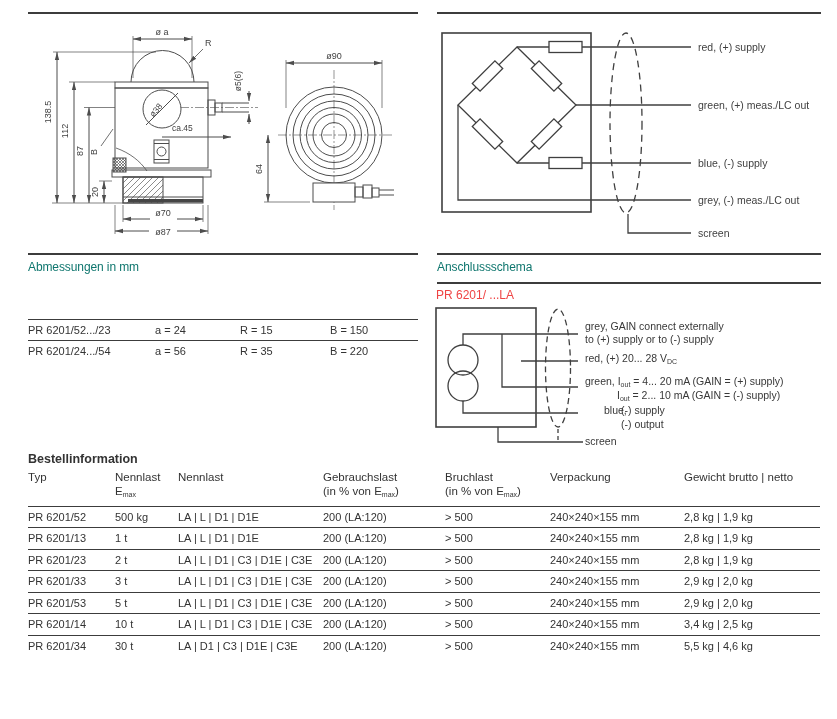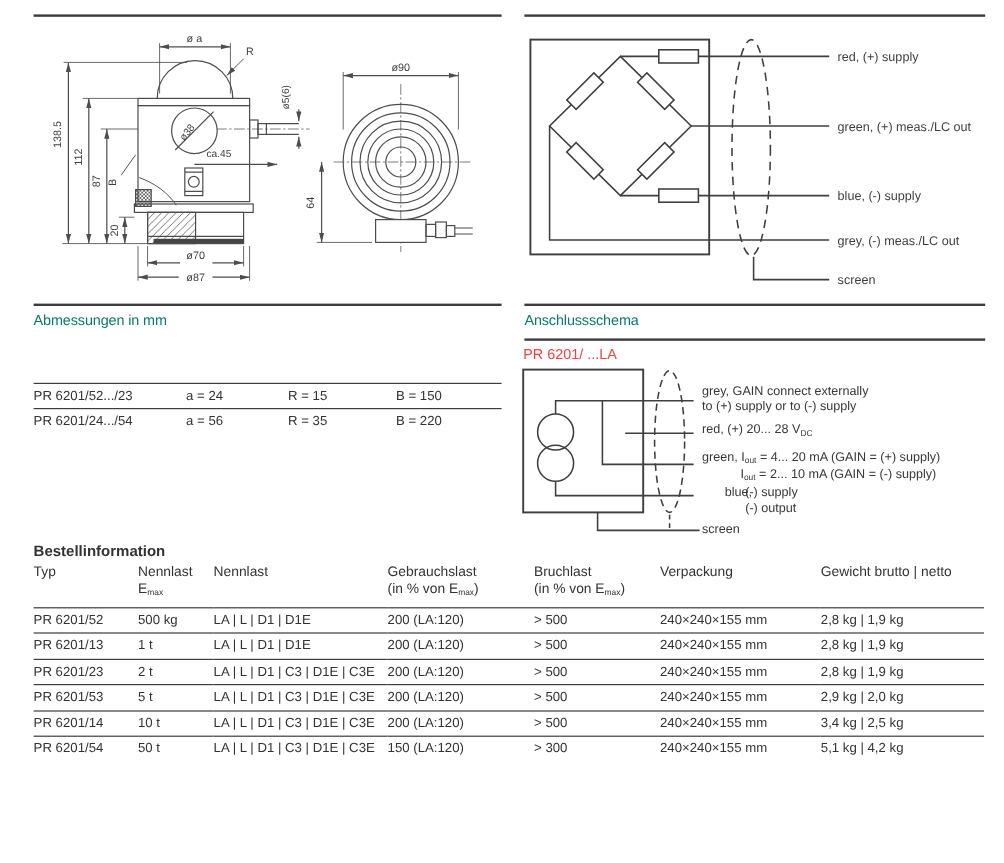--- a/index.html
+++ b/index.html
@@ -280,40 +280,49 @@
       <tr>
         <td>PR 6201/23</td>
         <td>2 t</td>
         <td>LA | L | D1 | C3 | D1E | C3E</td>
         <td>200 (LA:120)</td>
         <td>&gt; 500</td>
         <td>240×240×155 mm</td>
         <td>2,8 kg | 1,9 kg</td>
       </tr>
       <tr>
+        <td>PR 6201/33</td>
+        <td>3 t</td>
+        <td>LA | L | D1 | C3 | D1E | C3E</td>
+        <td>200 (LA:120)</td>
+        <td>&gt; 500</td>
+        <td>240×240×155 mm</td>
+        <td>2,9 kg | 2,0 kg</td>
+      </tr>
+      <tr>
         <td>PR 6201/53</td>
         <td>5 t</td>
         <td>LA | L | D1 | C3 | D1E | C3E</td>
         <td>200 (LA:120)</td>
         <td>&gt; 500</td>
         <td>240×240×155 mm</td>
         <td>2,9 kg | 2,0 kg</td>
       </tr>
       <tr>
         <td>PR 6201/14</td>
         <td>10 t</td>
         <td>LA | L | D1 | C3 | D1E | C3E</td>
         <td>200 (LA:120)</td>
         <td>&gt; 500</td>
         <td>240×240×155 mm</td>
         <td>3,4 kg | 2,5 kg</td>
       </tr>
       <tr>
-        <td>PR 6201/54</td>
-        <td>50 t</td>
-        <td>LA | L | D1 | C3 | D1E | C3E</td>
-        <td>150 (LA:120)</td>
-        <td>&gt; 300</td>
-        <td>240×240×155 mm</td>
-        <td>5,1 kg | 4,2 kg</td>
+        <td>PR 6201/34</td>
+        <td>30 t</td>
+        <td>LA | D1 | C3 | D1E | C3E</td>
+        <td>200 (LA:120)</td>
+        <td>&gt; 500</td>
+        <td>240×240×155 mm</td>
+        <td>5,5 kg | 4,6 kg</td>
       </tr>
     </tbody>
 </table>
 
 </body></html>

